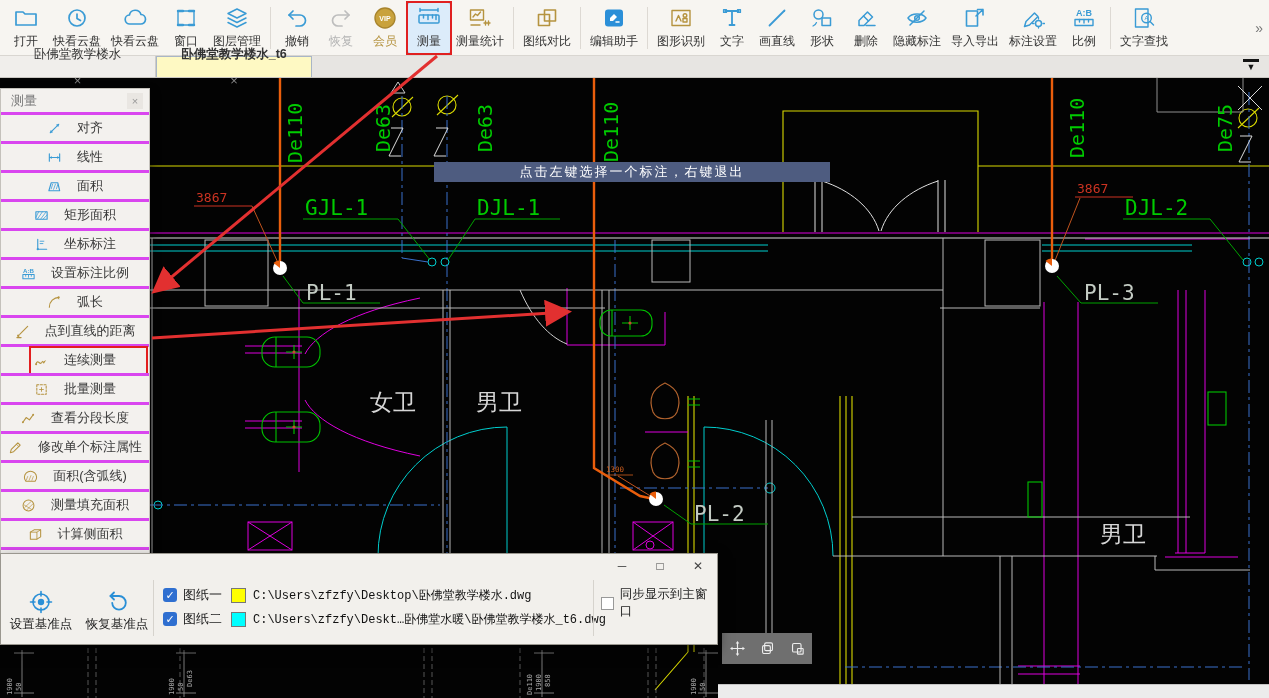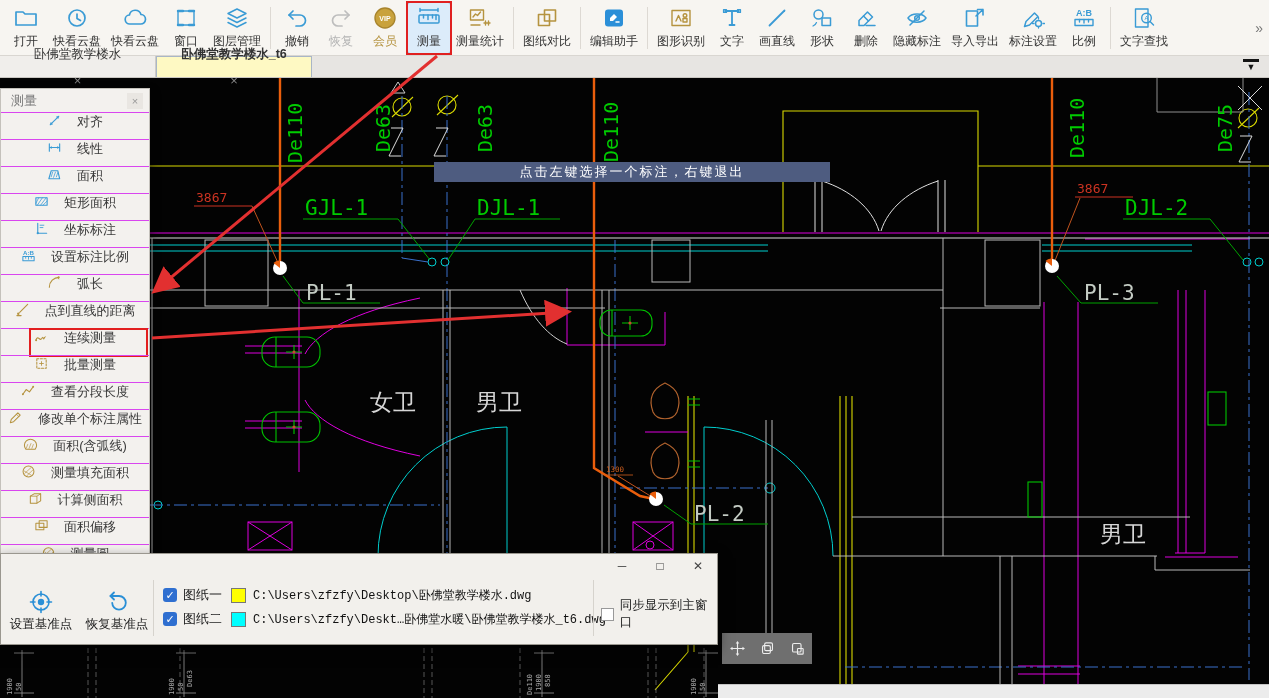--- a/index.html
+++ b/index.html
@@ -33,41 +33,41 @@
   .cad{position:absolute;left:0;top:0;}
   .tooltip{position:absolute;left:434px;top:84px;width:396px;height:20px;background:#4e5c80;color:#fff;
     display:flex;align-items:center;justify-content:center;font-size:13px;letter-spacing:2px;z-index:5;}
   
   .panel{position:absolute;left:0;top:88px;width:150px;background:#f3f1ee;border:1px solid #c4c1bb;
     z-index:10;box-shadow:2px 3px 8px rgba(0,0,0,.4);box-sizing:border-box;}
   .panel-title{height:23px;display:flex;align-items:center;justify-content:space-between;padding:0 6px 0 10px;
     color:#7a7a7a;font-size:13px;}
   .panel-close{width:16px;height:16px;background:#e9e6e2;color:#999;display:flex;align-items:center;
     justify-content:center;font-size:11px;}
-  .p-item{height:26px;display:flex;align-items:flex-start;justify-content:center;gap:15px;border-top:1px solid #d946ef;
+  .p-item{height:26px;display:flex;align-items:center;justify-content:center;gap:15px;border-top:3px solid #d946ef;
     font-size:13px;color:#3a3a3a;position:relative;}
   .p-icon{width:15px;height:15px;flex:none;}
   .row-redbox{position:absolute;left:28px;right:1px;top:-1px;bottom:-2px;border:2px solid #e21f1f;pointer-events:none;}
   
   .dialog{position:absolute;left:0;top:553px;width:718px;height:92px;background:#f2f0ec;border:1px solid #9a978f;
     z-index:20;box-shadow:0 5px 12px rgba(0,0,0,.55);box-sizing:border-box;}
   .dlg-titlebar{height:24px;display:flex;justify-content:flex-end;align-items:center;}
   .dlg-ctrl{width:38px;height:22px;display:flex;align-items:center;justify-content:center;color:#444;font-size:12px;}
   .dlg-body{position:relative;height:64px;}
   .dlg-tool{position:absolute;top:12px;width:80px;display:flex;flex-direction:column;align-items:center;gap:2px;}
   .dlg-tool .dicon{width:24px;height:24px;color:#2a8fd6;}
   .dlg-tool .dlabel{font-size:12.5px;color:#222;}
   .vsep{position:absolute;top:2px;bottom:6px;width:1px;background:#d6d3cd;}
   .sheet-row{position:absolute;left:162px;display:flex;align-items:center;height:18px;}
   .cb{width:14px;height:14px;background:#2f6fd0;border-radius:3px;color:#fff;font-size:11px;line-height:14px;
     text-align:center;flex:none;}
   .sheet-label{font-size:13px;color:#222;margin-left:6px;width:44px;}
   .swatch{width:15px;height:15px;border:1px solid #777;box-sizing:border-box;margin-left:4px;flex:none;}
   .sheet-path{font-family:Liberation Mono, monospace;font-size:12px;color:#111;margin-left:7px;white-space:nowrap;}
-  .sync-row{position:absolute;left:600px;top:19px;display:flex;align-items:center;gap:6px;}
+  .sync-row{position:absolute;left:600px;top:8px;display:flex;align-items:center;gap:6px;}
   .cb-empty{width:13px;height:13px;background:#fff;border:1px solid #999;box-sizing:border-box;}
   .sync-label{font-size:12.5px;color:#222;}
   
   .mini-toolbar{position:absolute;left:722px;top:633px;width:90px;height:31px;background:#6f6f6f;display:flex;
     align-items:center;justify-content:space-around;z-index:15;}
   .mini-toolbar .micon{width:17px;height:17px;color:#ededed;}
   .status-strip{position:absolute;left:718px;top:684px;width:551px;height:14px;background:#ececec;
     border-top:1px solid #c5c5c5;z-index:8;}
   .arrows{position:absolute;left:0;top:0;z-index:40;pointer-events:none;}
 </style>

